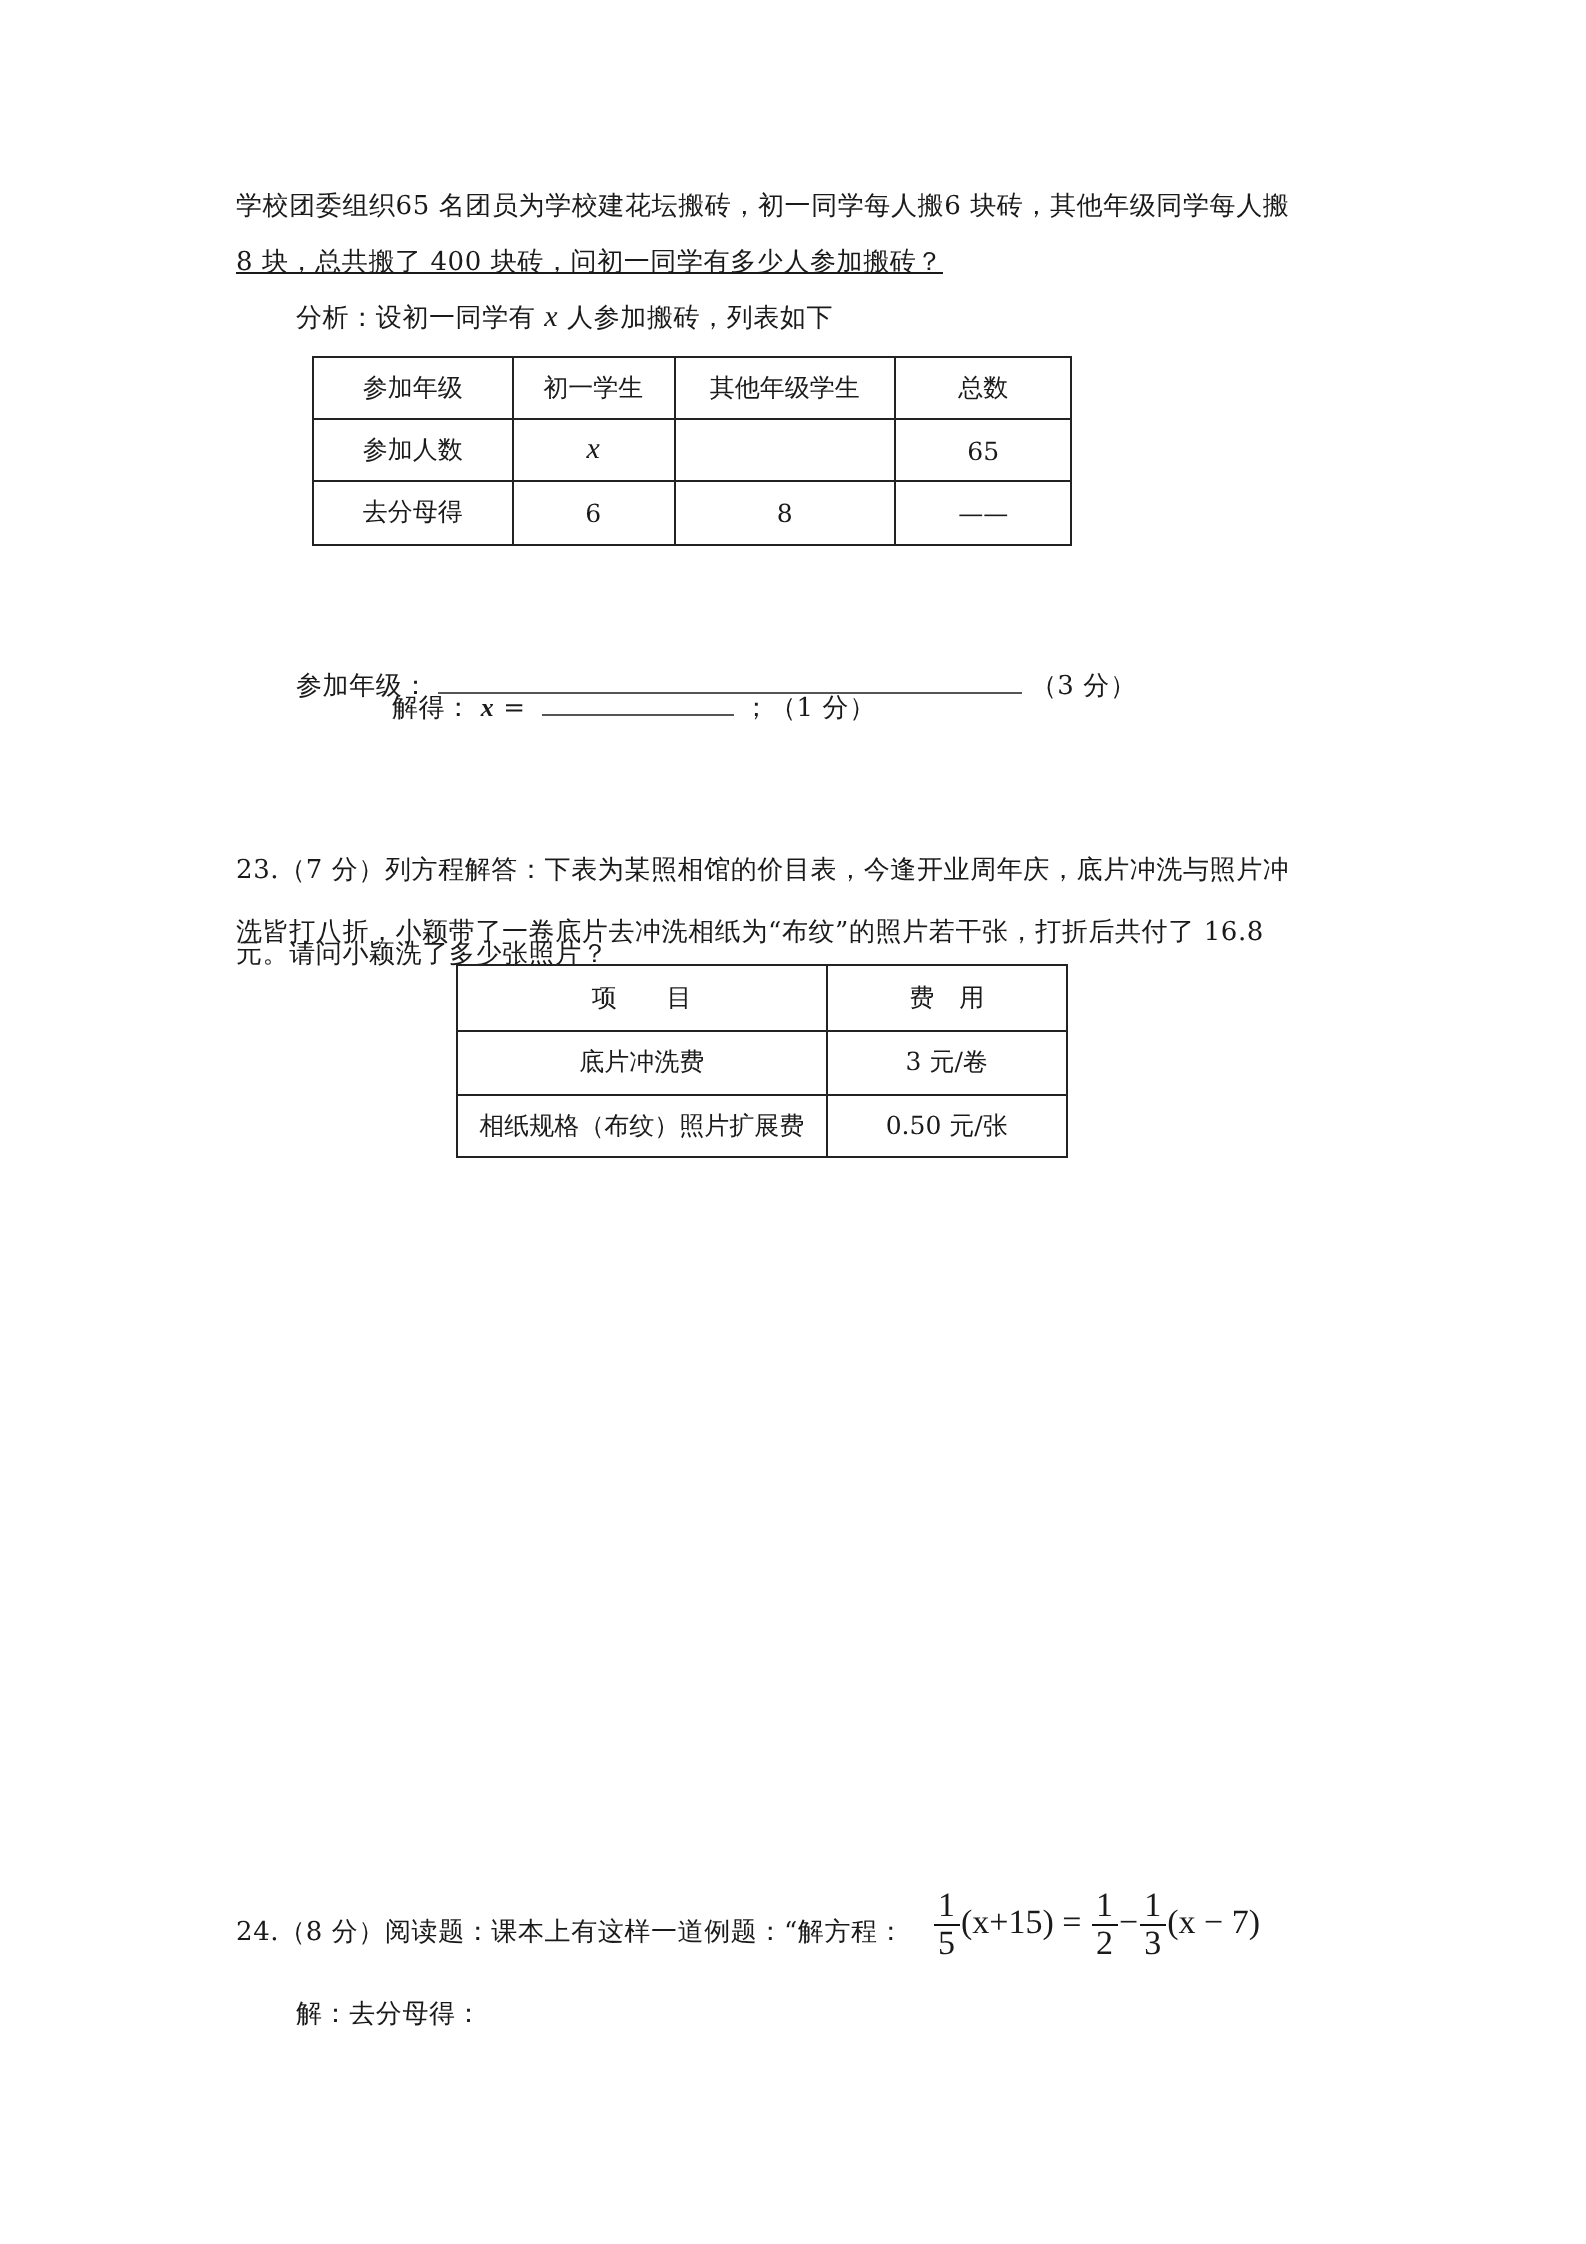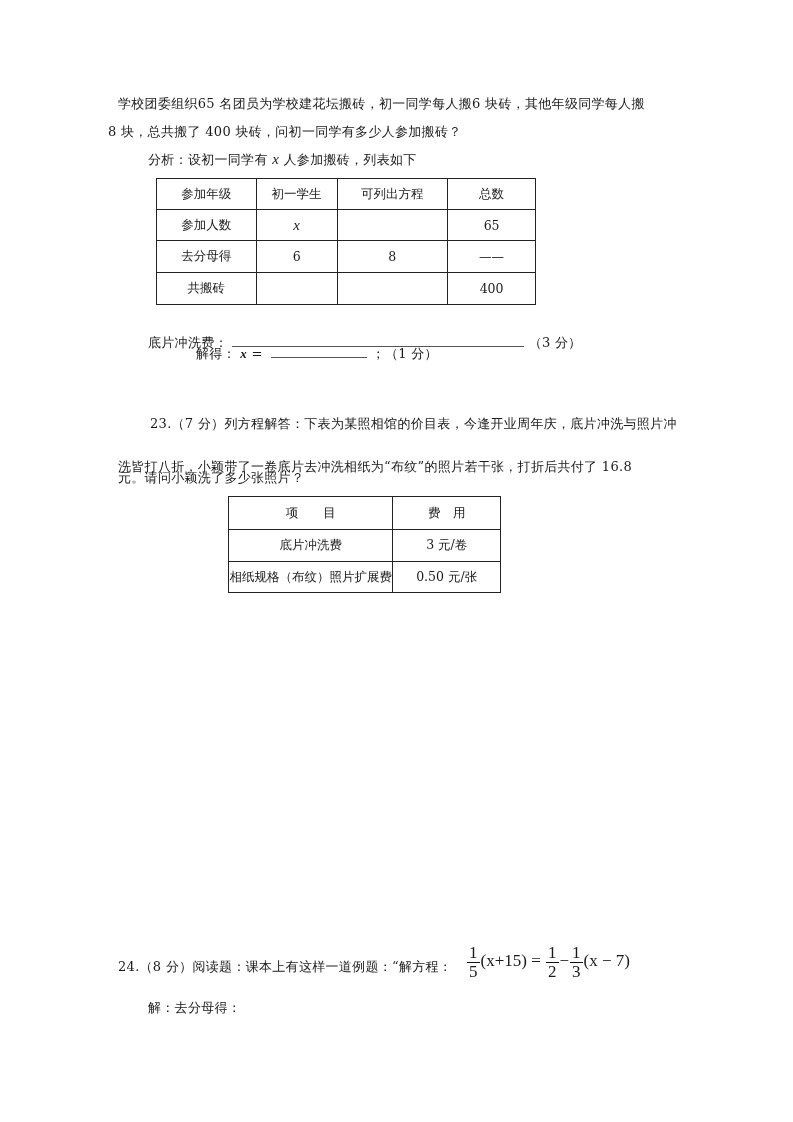--- a/index.html
+++ b/index.html
@@ -17,80 +17,74 @@
     .blank { display: inline-block; border-bottom: 1px solid #555; height: 12px; vertical-align: baseline; }
     .math { position: absolute; font-family: "Liberation Serif", serif; font-size: 17px; white-space: nowrap; }
     .frac { display: inline-flex; flex-direction: column; align-items: center; vertical-align: middle; line-height: 18px; margin: 0 1px; }
     .frac .num { border-bottom: 1px solid #111; padding: 0 2px; }
     .frac .den { padding: 0 2px; }
   </style>
 </head>
 <body>
 
 <div class="line" style="left:118px; top:96px;">学校团委组织65 名团员为学校建花坛搬砖，初一同学每人搬6 块砖，其他年级同学每人搬</div>
-<div class="line" style="left:108px; top:124px;">8 块，总共搬了 400 块砖，问初一同学有多少人参加搬砖？</div>
+<div class="line" style="left:118px; top:124px;text-decoration:underline;">8 块，总共搬了 400 块砖，问初一同学有多少人参加搬砖？</div>
 <div class="line" style="left:148px; top:151px;">
   <span>分析：设初一同学有</span>
   <span class="ital">x</span>
   <span>人参加搬砖，列表如下</span>
 </div>
 
 <table class="grid" style="left:156px; top:178px; width:380px;">
   <colgroup>
       <col style="width:100px">
       <col style="width:81px">
       <col style="width:111px">
       <col style="width:88px">
     </colgroup>
   <tbody>
       <tr style="height:31px">
     <td>参加年级</td>
     <td>初一学生</td>
-    <td>可列出方程</td>
+    <td>其他年级学生</td>
     <td>总数</td>
   </tr>
   <tr style="height:31px">
     <td>参加人数</td>
     <td class="ital">x</td>
     <td></td>
     <td>65</td>
   </tr>
   <tr style="height:32px">
     <td>去分母得</td>
     <td>6</td>
     <td>8</td>
     <td>——</td>
   </tr>
-  <tr style="height:32px">
-    <td>共搬砖</td>
-    <td></td>
-    <td></td>
-    <td>400</td>
-  </tr>
 </tbody>
   </table>
 
 <div class="line" style="left:148px; top:334px;">
-  <span>底片冲洗费：</span>
+  <span>参加年级：</span>
   <span class="blank" style="width:292px;"></span>
   <span>（3 分）</span>
 </div>
 <div class="line" style="left:148px; top:345px;margin-left:48px;">
   <span>解得：</span>
   <span class="ital" style="font-weight:bold; font-size:13px;">x</span>
   <span>=</span>
   <span class="blank" style="width:96px; margin-left:4px;"></span>
   <span>；（1 分）</span>
 </div>
 
-<div class="line" style="left:118px; top:416px;margin-left:32px;">23.（7 分）列方程解答：下表为某照相馆的价目表，今逢开业周年庆，底片冲洗与照片冲</div>
+<div class="line" style="left:118px; top:428px;">23.（7 分）列方程解答：下表为某照相馆的价目表，今逢开业周年庆，底片冲洗与照片冲</div>
 <div class="line" style="left:118px; top:443px;margin-top:16px;">洗皆打八折，小颖带了一卷底片去冲洗相纸为“布纹”的照片若干张，打折后共付了 16.8</div>
 <div class="line" style="left:118px; top:470px;">元。请问小颖洗了多少张照片？</div>
 
-<table class="grid" style="left:228px; top:496px; width:273px;">
+<table class="grid" style="left:228px; top:482px; width:306px;">
   <colgroup>
       <col style="width:205px">
       <col style="width:133px">
     </colgroup>
   <tbody>
       <tr style="height:33px">
     <td>项　　目</td>
     <td>费　用</td>
   </tr>
   <tr style="height:32px">

